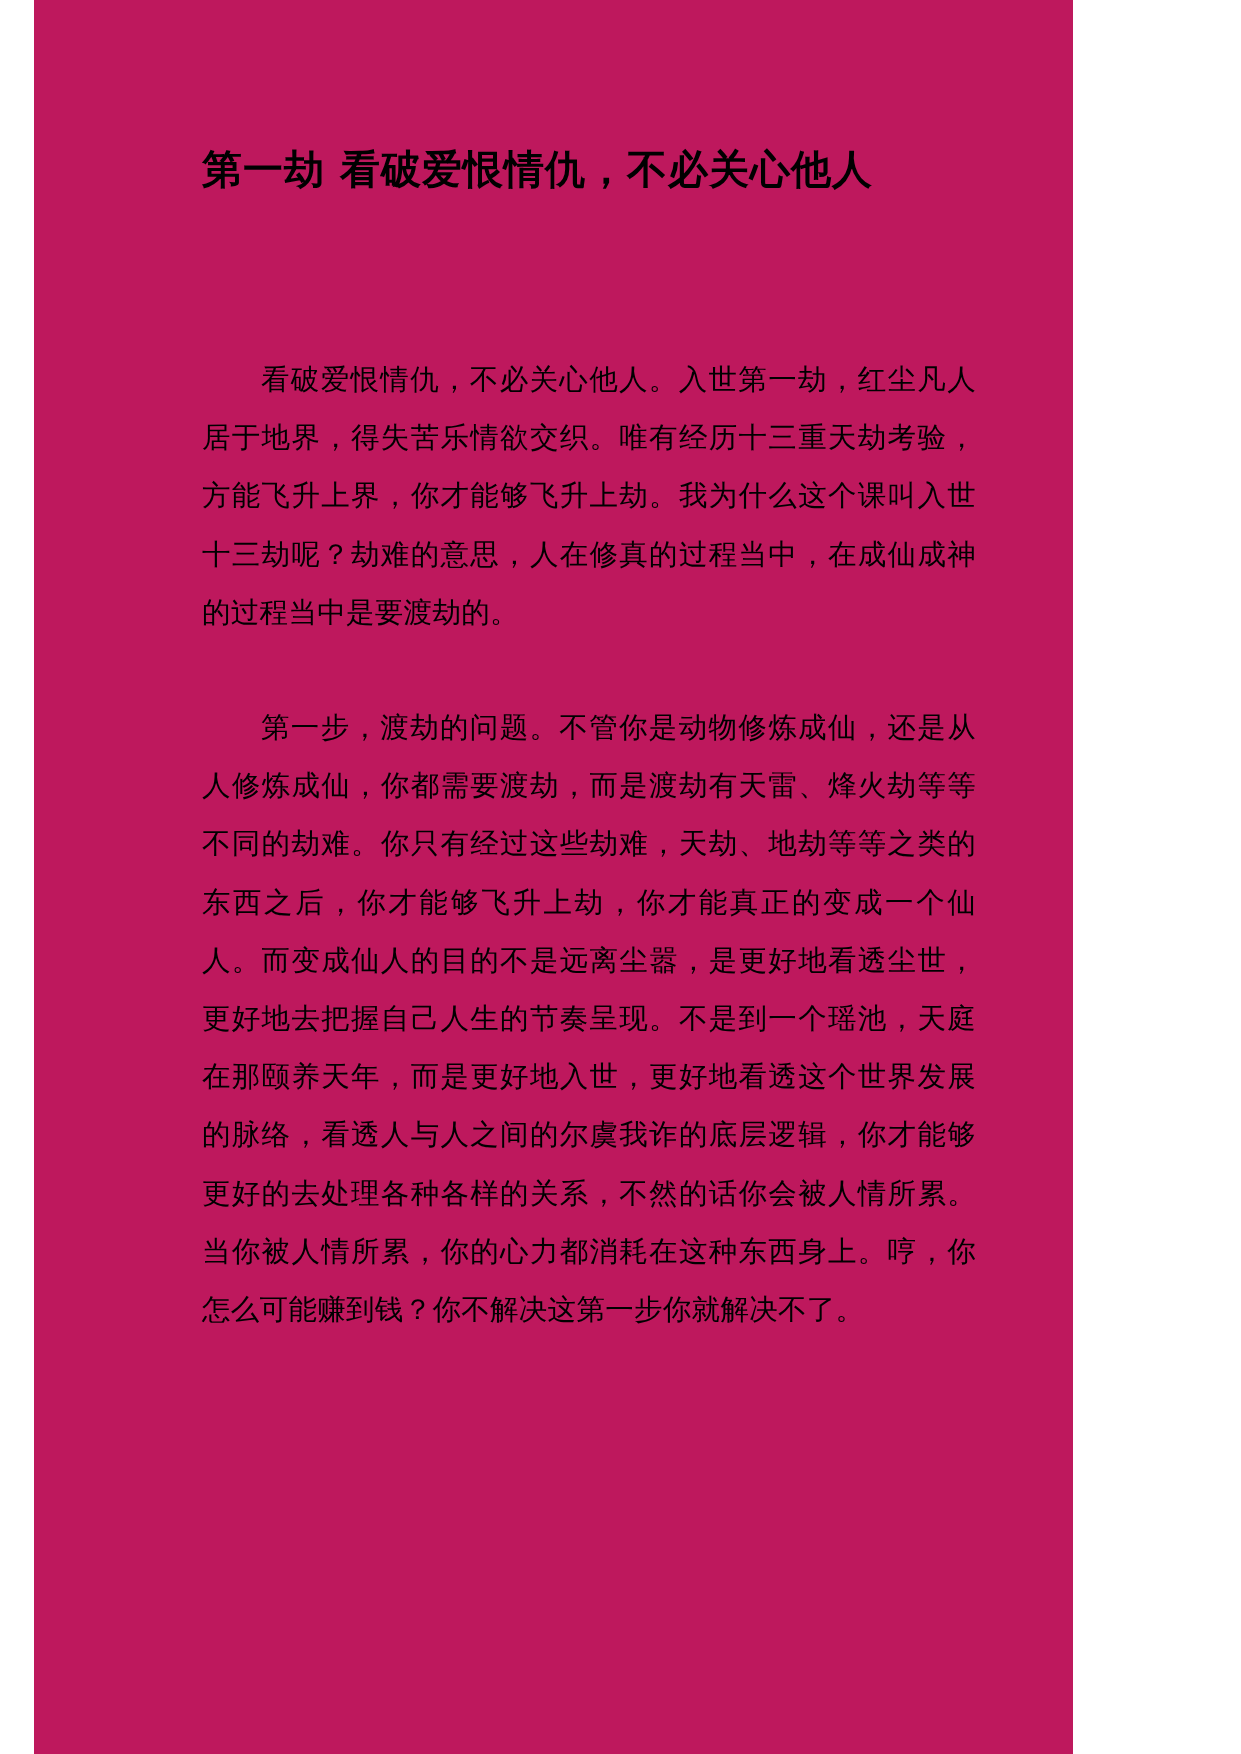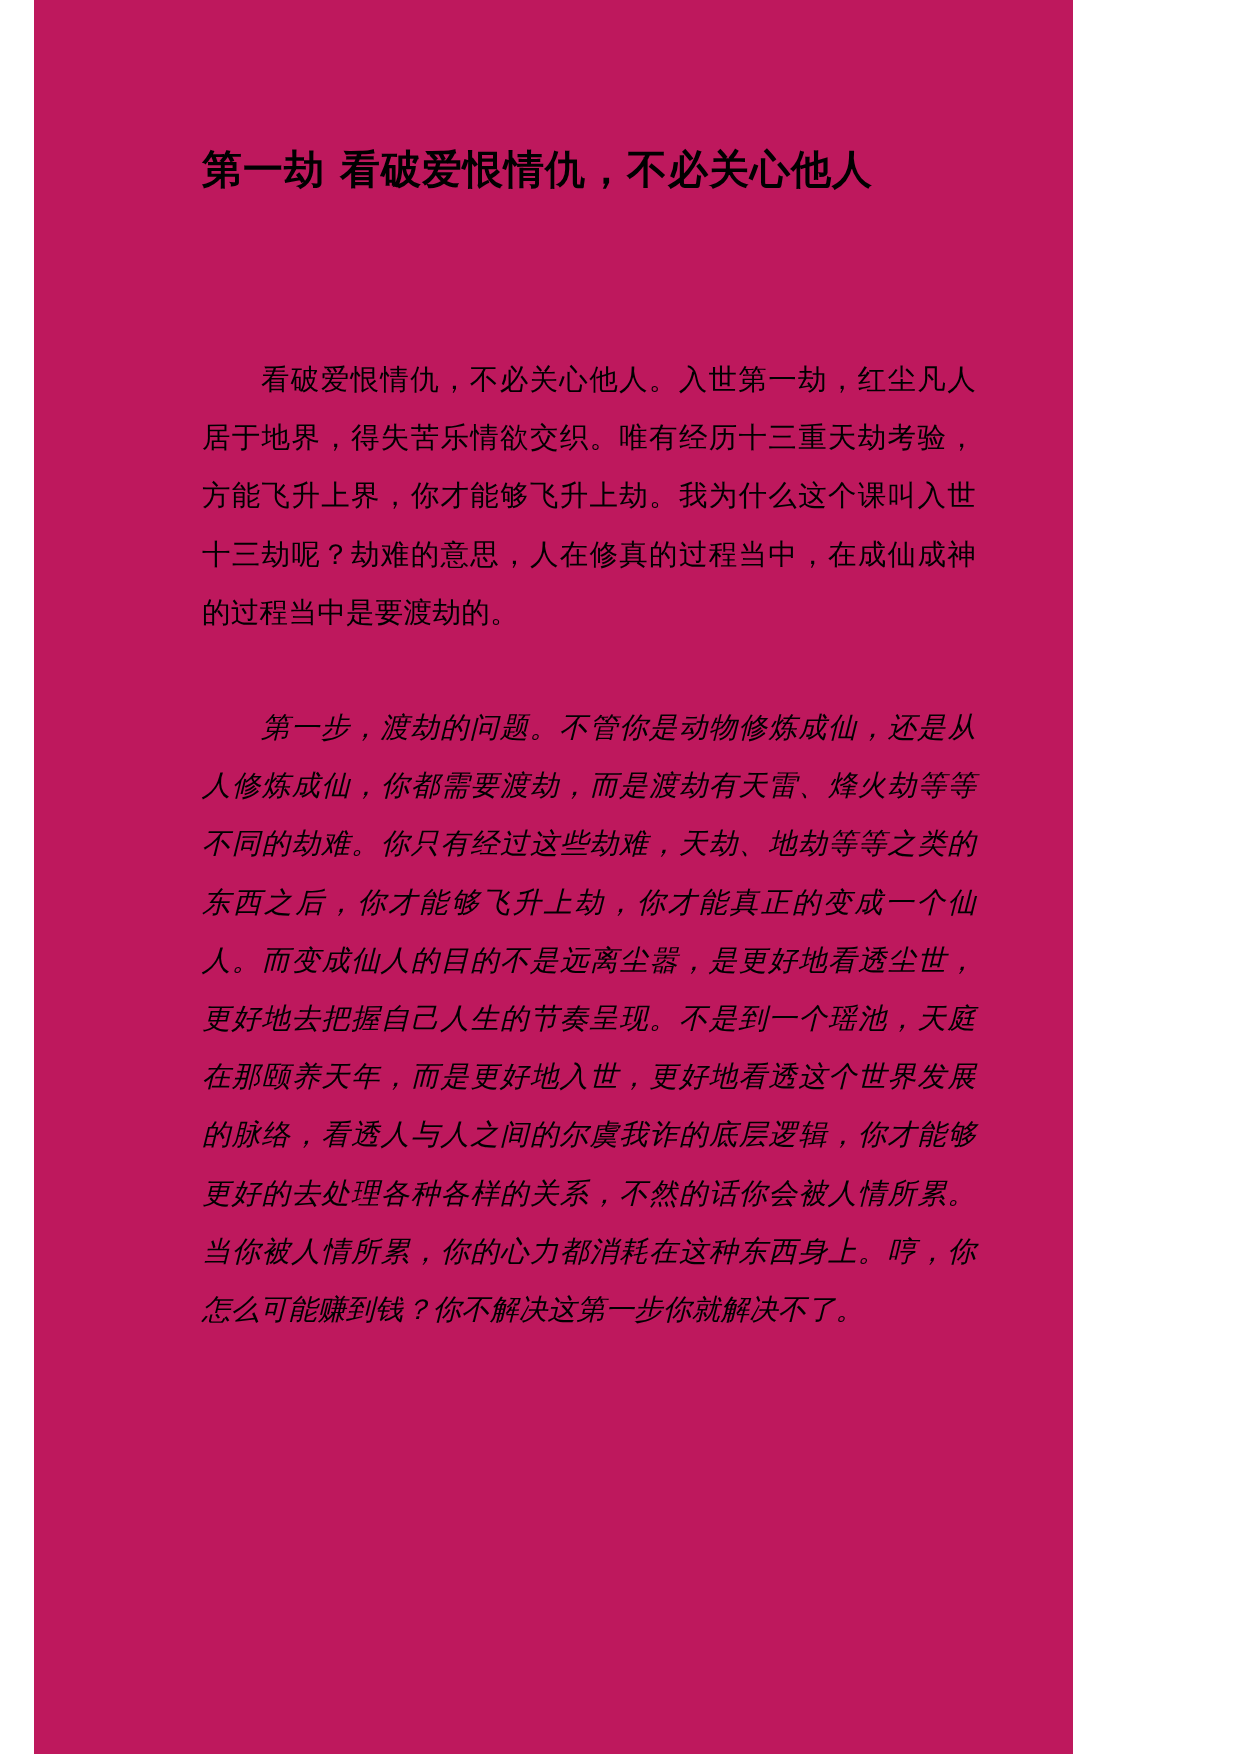--- a/index.html
+++ b/index.html
@@ -40,21 +40,21 @@
       left: 168px;
       width: 774px;
       margin: 0;
       font-size: 28.5px;
       line-height: 58.2px;
       text-indent: 59px;
       text-align: justify;
       letter-spacing: 0.3px;
     }
     .para1 { top: 351px; }
-    .para2 { top: 699px; font-style: italic; }
+    .para2 { top: 699px; }
   </style>
 </head>
 <body>
 
 <div class="page">
   <h1 class="title">第一劫  看破爱恨情仇，不必关心他人</h1>
 
   <p class="para para1">看破爱恨情仇，不必关心他人。入世第一劫，红尘凡人居于地界，得失苦乐情欲交织。唯有经历十三重天劫考验，方能飞升上界，你才能够飞升上劫。我为什么这个课叫入世十三劫呢？劫难的意思，人在修真的过程当中，在成仙成神的过程当中是要渡劫的。</p>
 
   <p class="para para2">第一步，渡劫的问题。不管你是动物修炼成仙，还是从人修炼成仙，你都需要渡劫，而是渡劫有天雷、烽火劫等等不同的劫难。你只有经过这些劫难，天劫、地劫等等之类的东西之后，你才能够飞升上劫，你才能真正的变成一个仙人。而变成仙人的目的不是远离尘嚣，是更好地看透尘世，更好地去把握自己人生的节奏呈现。不是到一个瑶池，天庭在那颐养天年，而是更好地入世，更好地看透这个世界发展的脉络，看透人与人之间的尔虞我诈的底层逻辑，你才能够更好的去处理各种各样的关系，不然的话你会被人情所累。当你被人情所累，你的心力都消耗在这种东西身上。哼，你怎么可能赚到钱？你不解决这第一步你就解决不了。</p>

